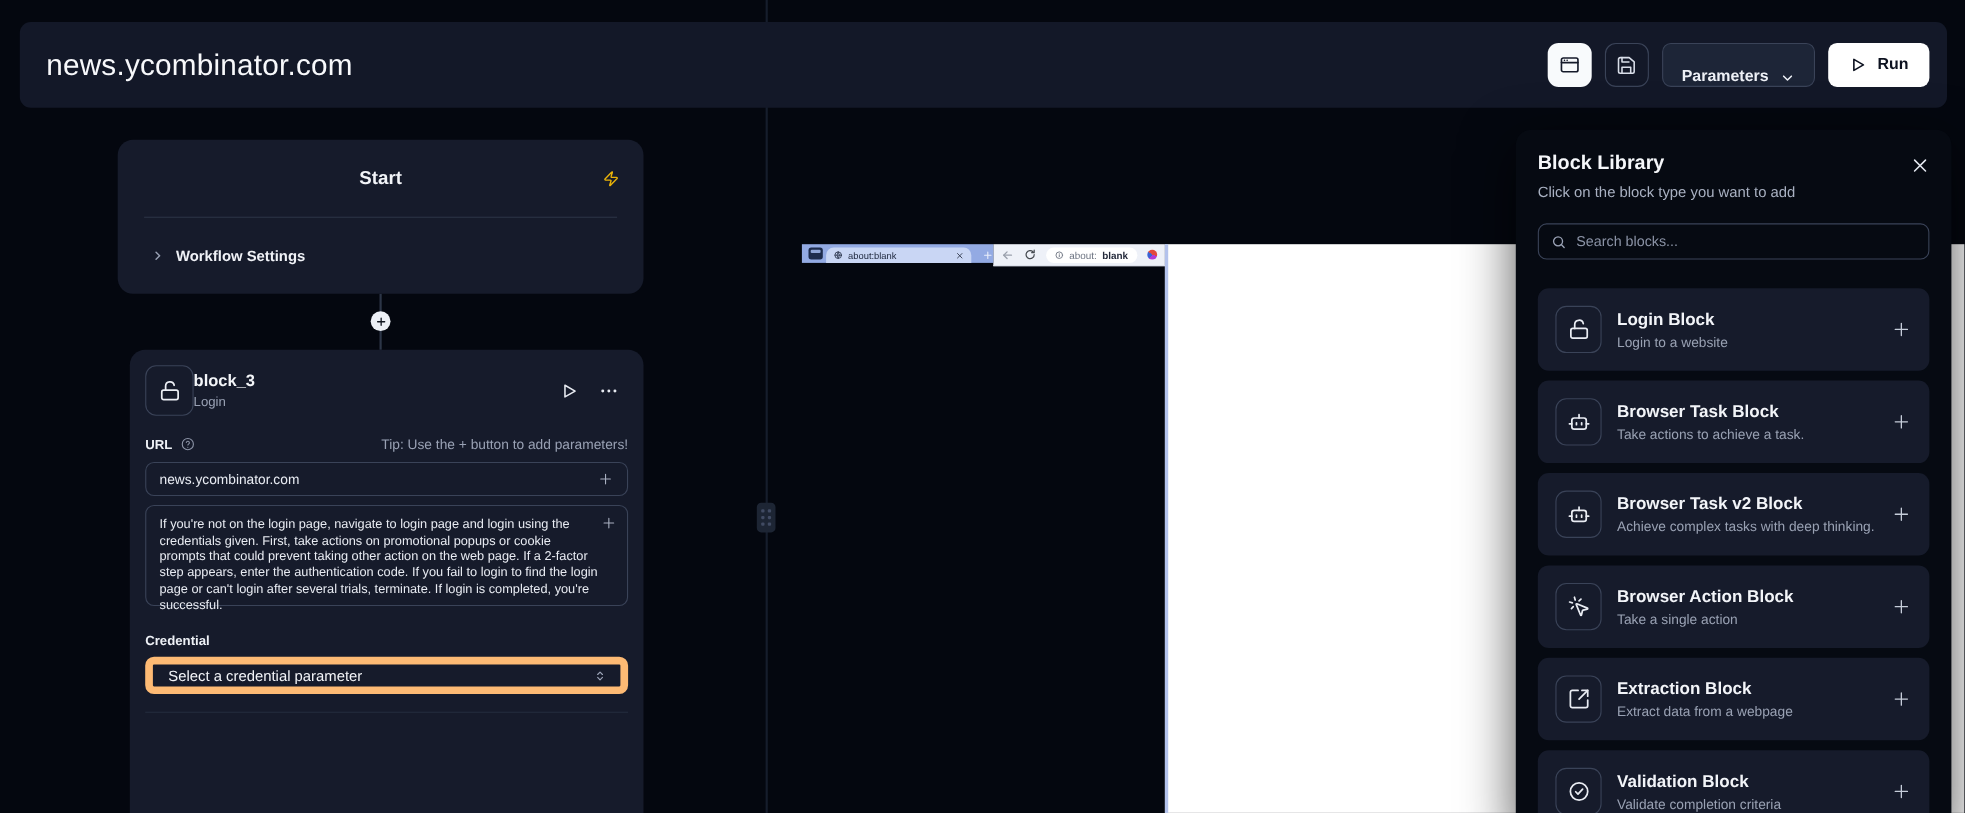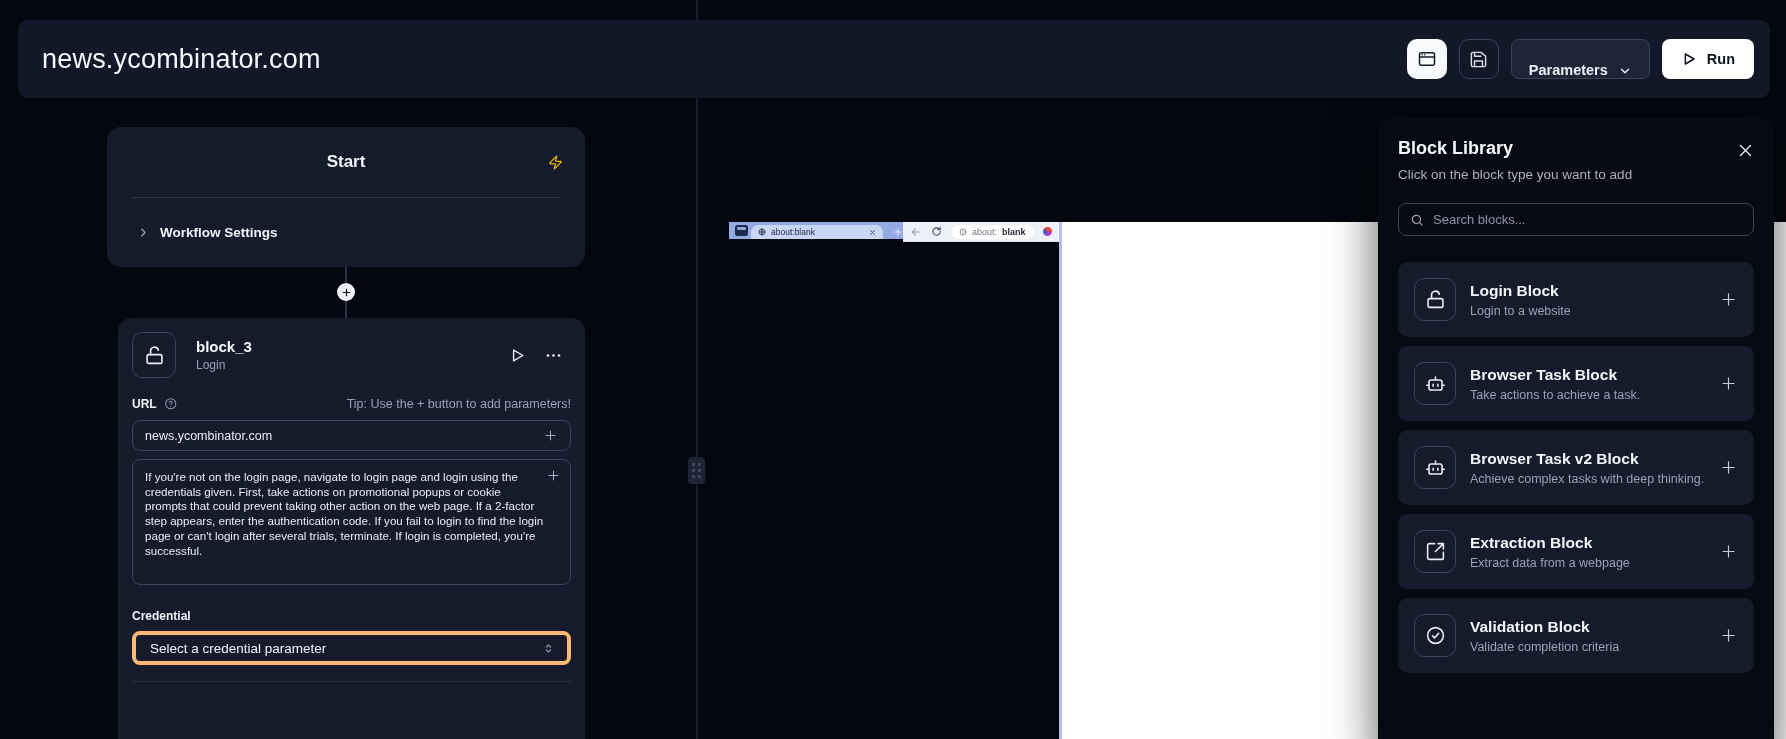--- a/index.html
+++ b/index.html
@@ -46,36 +46,36 @@
   
   .connector-line { left:345px; top:267px; width:2px; height:51px; background:#2c3547; }
   .connector-plus { left:337px; top:283px; width:18px; height:18px; border-radius:50%; background:#edf0f6; color:#10151f;
     display:flex; align-items:center; justify-content:center; z-index:2; cursor:pointer; }
 
   
   .block-card { left:118px; top:318px; width:467px; height:440px; background:#161b2b; border-radius:14px; padding:14px; z-index:2; }
   .block-head { display:flex; align-items:center; }
   .lock-box { width:44px; height:46px; border:1px solid #3a4358; border-radius:10px; color:#eceff5;
     display:flex; align-items:center; justify-content:center; flex:none; }
-  .block-names { margin-left:20px; }
+  .block-names { margin-left:0; }
   .block-name { font-size:15px; font-weight:700; color:#f4f6f9; }
   .block-type { font-size:12px; color:#98a0b3; margin-top:3px; }
   .block-actions { margin-left:auto; display:flex; align-items:center; gap:18px; color:#e7eaf1; padding-right:8px; }
   .field-row { margin-top:19px; display:flex; align-items:center; }
   .field-label { font-size:12px; font-weight:700; color:#eef1f6; }
   .help { color:#8d95a8; margin-left:7px; }
   .tip { margin-left:auto; font-size:12.5px; color:#99a1b4; }
   .text-input { margin-top:9px; height:31px; border:1px solid #3a4358; border-radius:8px; display:flex; align-items:center; padding:0 12px; }
   .text-input input { flex:1; background:transparent; border:0; outline:0; color:#e9ecf3; font-size:12.5px; font-family:inherit; }
   .plus-btn { color:#a9b0c1; cursor:pointer; flex:none; }
-  .goal-box { margin-top:8px; height:126px; border:1px solid #3a4358; border-radius:8px; padding:10px 26px 10px 12px; position:relative; }
+  .goal-box { margin-top:8px; height:92px; border:1px solid #3a4358; border-radius:8px; padding:10px 26px 10px 12px; position:relative; }
   .goal-text { font-size:11.6px; line-height:1.27; color:#e9ecf3; white-space:pre-wrap; max-width:408px; }
   .goal-plus { position:absolute; top:8px; right:9px; }
   .cred-label { margin-top:24px; font-size:12px; font-weight:700; color:#eef1f6; }
-  .select { margin-top:8px; height:34px; border:4px solid #fdba74; border-radius:8px; display:flex; align-items:center; padding:0 12px 0 14px; cursor:pointer; }
+  .select { margin-top:8px; height:34px; border:7px solid #fdba74; border-radius:8px; display:flex; align-items:center; padding:0 12px 0 14px; cursor:pointer; }
   .select-value { flex:1; font-size:13.5px; color:#f2f4f8; }
   .select .chevs { color:#9aa2b5; }
   .block-divider { margin-top:16px; border-top:1px solid #242c3d; }
 
   
   .browser { left:729px; top:222px; width:1057px; height:517px; display:flex; z-index:1; }
   .tab-strip { height:17px; background:#93aae3; position:relative; display:flex; align-items:flex-end; }
   .win-icon { position:absolute; left:6px; top:3px; width:13px; height:11px; background:#1d2b4c; border-radius:2.5px; padding:2px; }
   .win-icon i { display:block; width:100%; height:2.5px; background:#8ea4d6; border-radius:1px; }
   .tab { margin-left:22px; width:132px; height:14px; background:#c9d6f4; border-radius:7px 7px 0 0;
@@ -388,20 +388,40 @@
         <div class="bi-title">Browser Task v2 Block</div>
         <div class="bi-desc">Achieve complex tasks with deep thinking.</div>
       </div>
       <span class="bi-plus">
         <svg class="ic" width="19" height="19" viewBox="0 0 24 24" style="stroke-width:1.5">
             <path d="M12 5v14M5 12h14"></path>
           </svg>
       </span>
     </div>
 
+    <div class="bitem">
+      <div class="bi-icon">
+        <svg class="ic" width="21" height="21" viewBox="0 0 24 24">
+            <path d="M14 4.1 12 6"></path>
+            <path d="m5.1 8-2.9-.8"></path>
+            <path d="m6 12-1.9 2"></path>
+            <path d="M7.2 2.2 8 5.1"></path>
+            <path d="M9.04 9.69a.5.5 0 0 1 .65-.65l11 4.5a.5.5 0 0 1-.07.95l-4.35 1.04a1 1 0 0 0-.74.74l-1.04 4.35a.5.5 0 0 1-.95.07z"></path>
+          </svg>
+      </div>
+      <div>
+        <div class="bi-title">Browser Action Block</div>
+        <div class="bi-desc">Take a single action</div>
+      </div>
+      <span class="bi-plus">
+        <svg class="ic" width="19" height="19" viewBox="0 0 24 24" style="stroke-width:1.5">
+            <path d="M12 5v14M5 12h14"></path>
+          </svg>
+      </span>
+    </div>
 
     <div class="bitem">
       <div class="bi-icon">
         <svg class="ic" width="21" height="21" viewBox="0 0 24 24">
             <path d="M21 13v6a2 2 0 0 1-2 2H5a2 2 0 0 1-2-2V5a2 2 0 0 1 2-2h6"></path>
             <path d="m21 3-9 9"></path>
             <path d="M15 3h6v6"></path>
           </svg>
       </div>
       <div>

